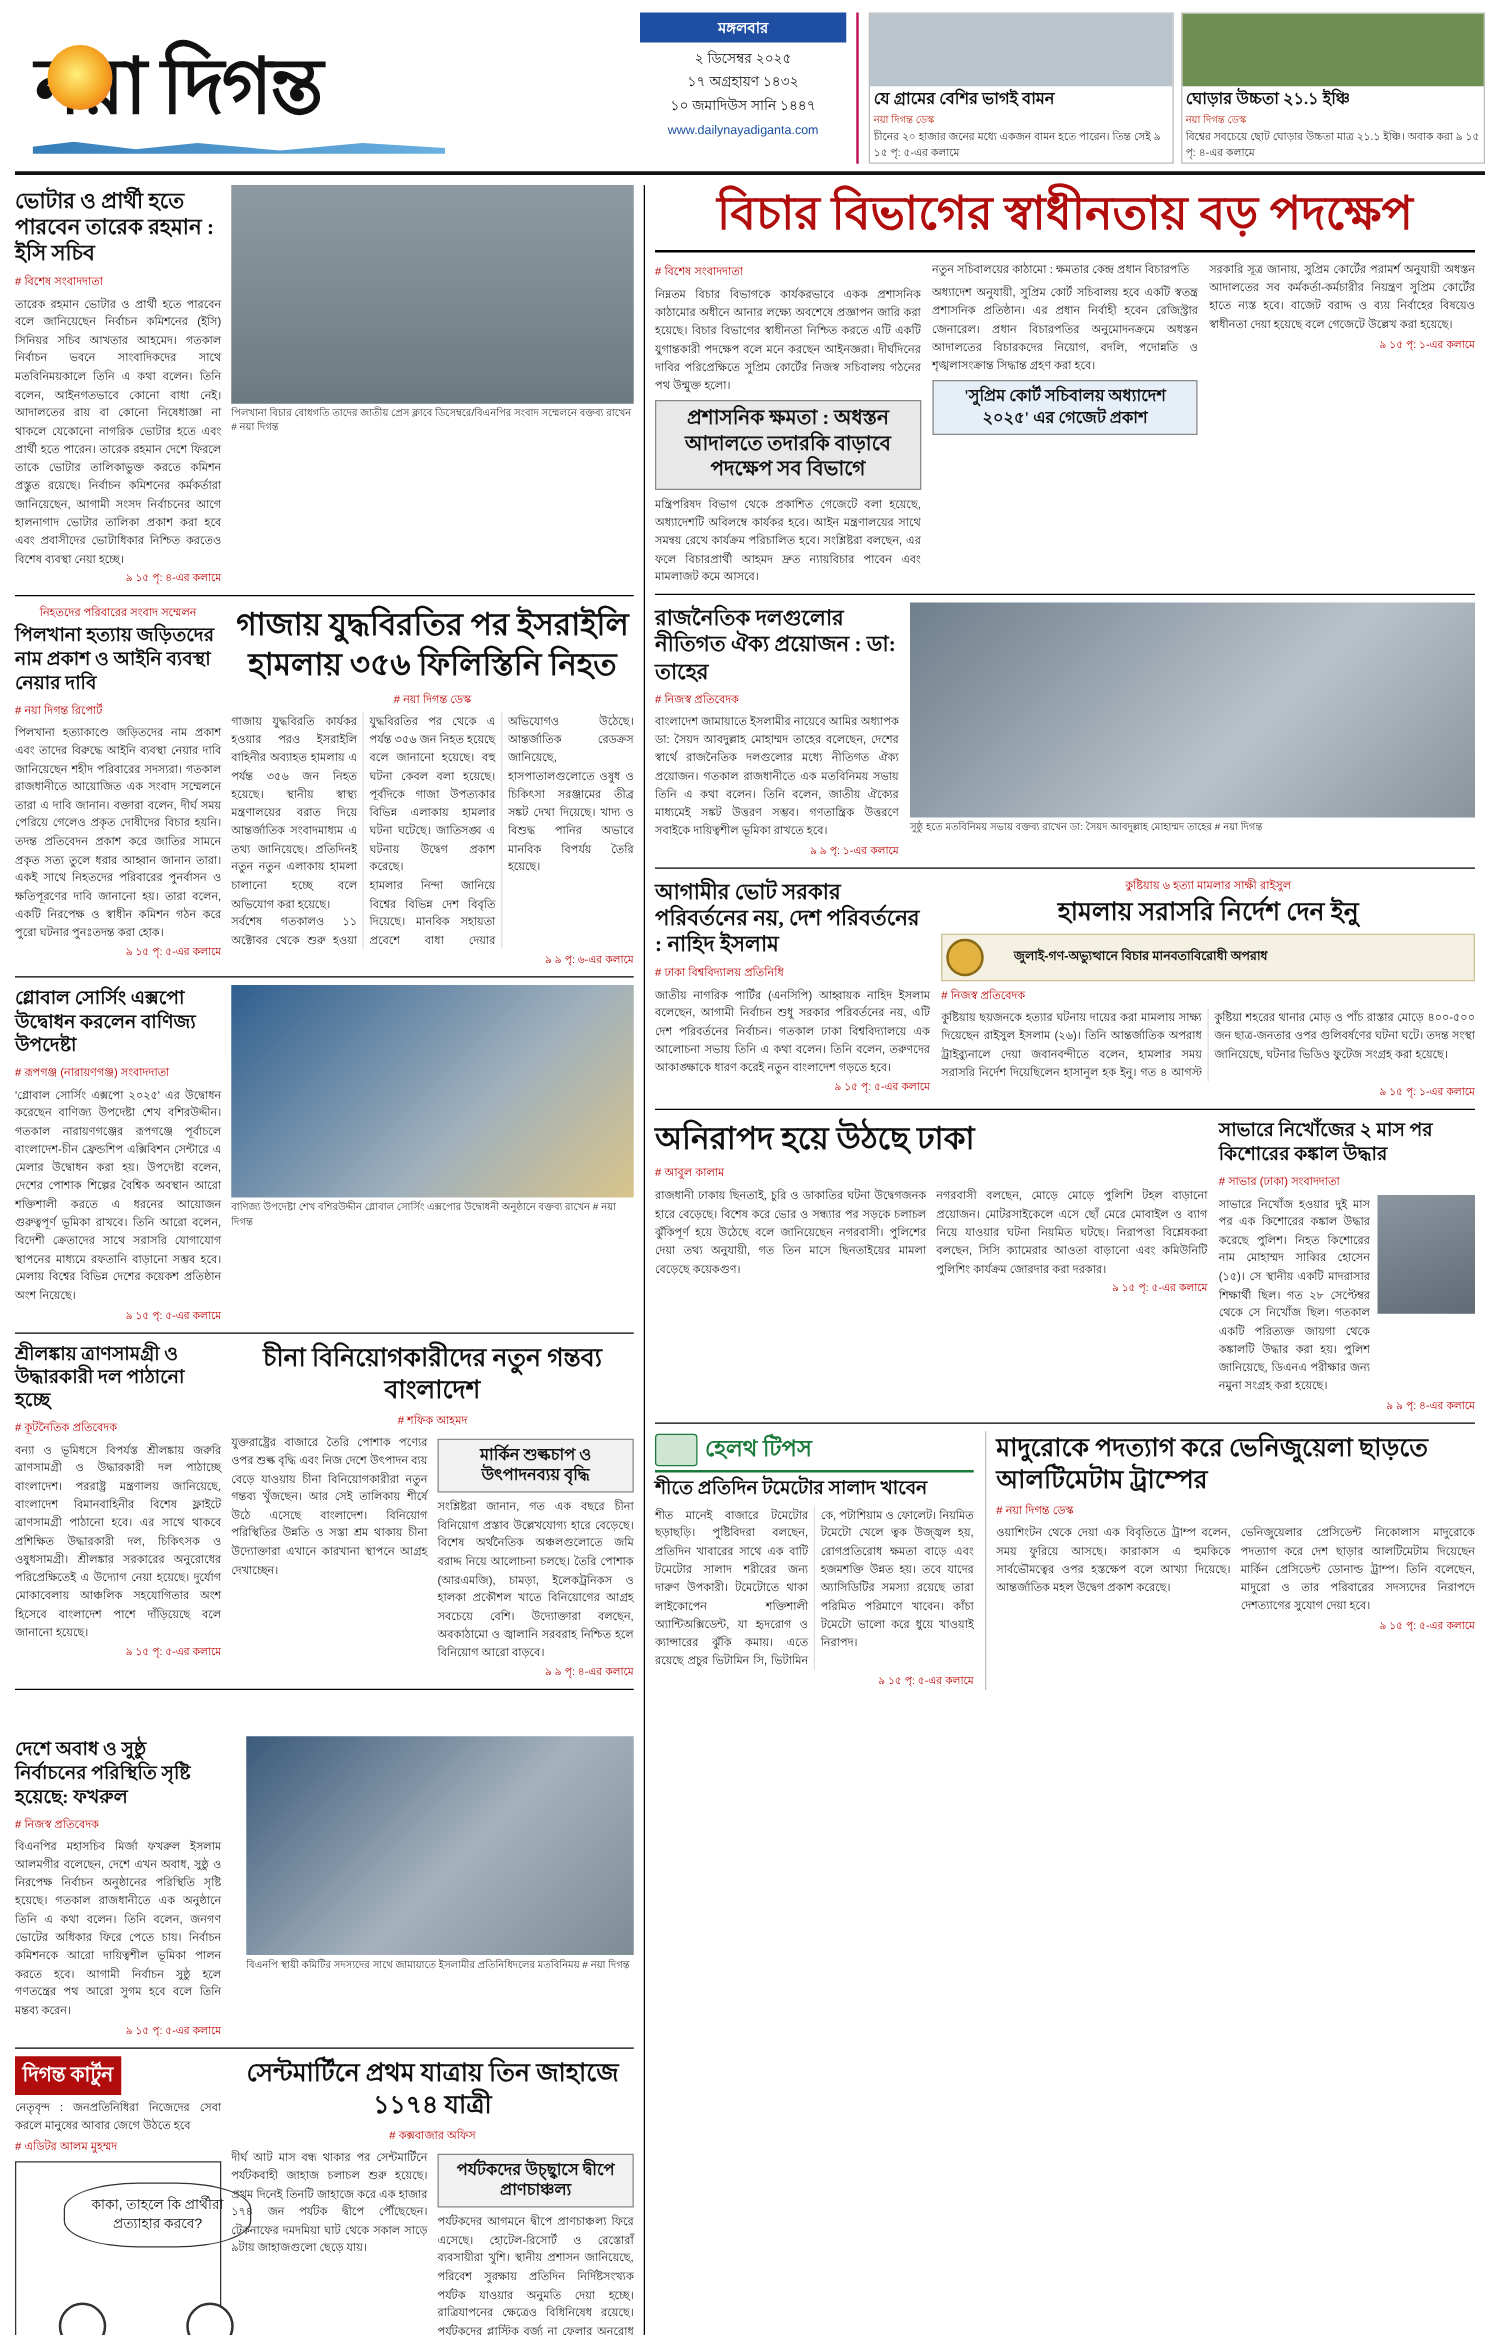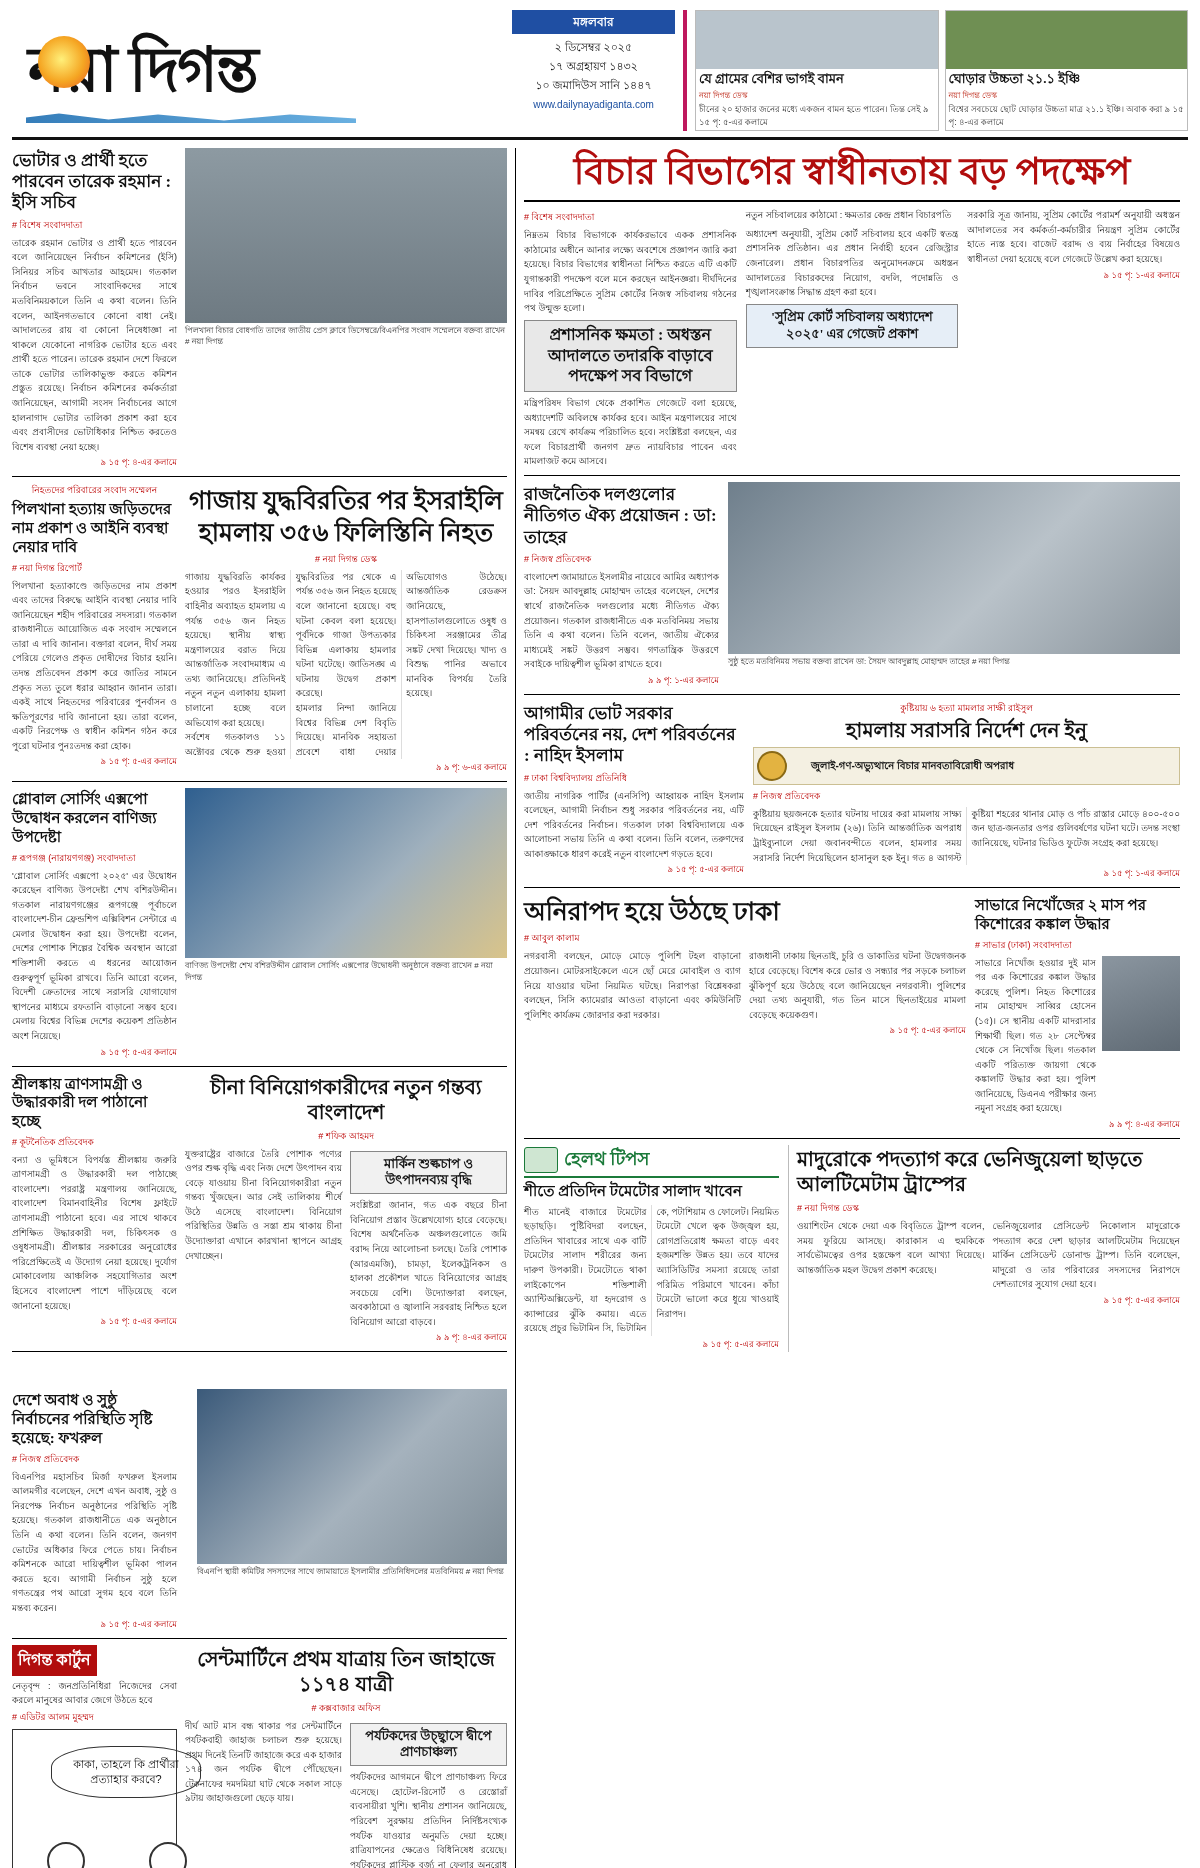--- a/index.html
+++ b/index.html
@@ -38,21 +38,21 @@
     line-height: 1; margin-left: -40px; color: #111;
   }
   .logo-wave {
     position:absolute; left: 14px; top: 74px; width: 330px; height: 10px;
     background: linear-gradient(90deg,#1f6fb2,#59a7dd);
     clip-path: polygon(0 40%, 10% 0, 25% 60%, 40% 10%, 60% 70%, 80% 10%, 100% 50%, 100% 100%, 0 100%);
     opacity:.9;
   }
   .masthead-date {
     width: 175px; text-align: center; font-size: 11px; line-height: 1.7;
-    border-right: 4px solid #be185d; padding-right: 8px;
+    border-right: 2px solid #be185d; padding-right: 8px;
   }
   .date-banner {
     background: #1f4fa3; color: #fff; font-size: 12px; padding: 2px 0;
     margin-bottom: 4px; font-weight: bold;
   }
   .masthead-right {
     flex: 1; display: flex; gap: 6px; padding-left: 8px; align-items: center;
   }
   .top-promo {
     border: 1px solid #bbb; flex: 1; display: flex; flex-direction: column;
@@ -296,21 +296,21 @@
       <div class="topstory-title">বিচার বিভাগের স্বাধীনতায় বড় পদক্ষেপ</div>
       <div class="rule" style="border-top:2px solid #000;"></div>
 
       <div style="display:flex; gap:9px;">
         <div style="flex:1;">
           <div class="byline"># বিশেষ সংবাদদাতা</div>
           <div class="body-txt">নিম্নতম বিচার বিভাগকে কার্যকরভাবে একক প্রশাসনিক কাঠামোর অধীনে আনার লক্ষ্যে অবশেষে প্রজ্ঞাপন জারি করা হয়েছে। বিচার বিভাগের স্বাধীনতা নিশ্চিত করতে এটি একটি যুগান্তকারী পদক্ষেপ বলে মনে করছেন আইনজ্ঞরা। দীর্ঘদিনের দাবির পরিপ্রেক্ষিতে সুপ্রিম কোর্টের নিজস্ব সচিবালয় গঠনের পথ উন্মুক্ত হলো।</div>
           <div class="boxed" style="background:#e8e8e8;">
             <div class="bh" style="font-size:16px;">প্রশাসনিক ক্ষমতা : অধস্তন আদালতে তদারকি বাড়াবে পদক্ষেপ সব বিভাগে</div>
           </div>
-          <div class="body-txt">মন্ত্রিপরিষদ বিভাগ থেকে প্রকাশিত গেজেটে বলা হয়েছে, অধ্যাদেশটি অবিলম্বে কার্যকর হবে। আইন মন্ত্রণালয়ের সাথে সমন্বয় রেখে কার্যক্রম পরিচালিত হবে। সংশ্লিষ্টরা বলছেন, এর ফলে বিচারপ্রার্থী জনগণ দ্রুত ন্যায়বিচার পাবেন এবং মামলাজট কমে আসবে।</div>
+          <div class="body-txt">মন্ত্রিপরিষদ বিভাগ থেকে প্রকাশিত গেজেটে বলা হয়েছে, অধ্যাদেশটি অবিলম্বে কার্যকর হবে। আইন মন্ত্রণালয়ের সাথে সমন্বয় রেখে কার্যক্রম পরিচালিত হবে। সংশ্লিষ্টরা বলছেন, এর ফলে বিচারপ্রার্থী আহমদ দ্রুত ন্যায়বিচার পাবেন এবং মামলাজট কমে আসবে।</div>
         </div>
         <div style="flex:1;">
           <div class="body-txt">নতুন সচিবালয়ের কাঠামো : ক্ষমতার কেন্দ্র প্রধান বিচারপতি</div>
           <div class="body-txt" style="margin-top:4px;">অধ্যাদেশ অনুযায়ী, সুপ্রিম কোর্ট সচিবালয় হবে একটি স্বতন্ত্র প্রশাসনিক প্রতিষ্ঠান। এর প্রধান নির্বাহী হবেন রেজিস্ট্রার জেনারেল। প্রধান বিচারপতির অনুমোদনক্রমে অধস্তন আদালতের বিচারকদের নিয়োগ, বদলি, পদোন্নতি ও শৃঙ্খলাসংক্রান্ত সিদ্ধান্ত গ্রহণ করা হবে।</div>
           <div class="boxed" style="background:#e6eef7;">
             <div class="bh">'সুপ্রিম কোর্ট সচিবালয় অধ্যাদেশ ২০২৫' এর গেজেট প্রকাশ</div>
           </div>
         </div>
         <div style="flex:1;">
           <div class="body-txt">সরকারি সূত্র জানায়, সুপ্রিম কোর্টের পরামর্শ অনুযায়ী অধস্তন আদালতের সব কর্মকর্তা-কর্মচারীর নিয়ন্ত্রণ সুপ্রিম কোর্টের হাতে ন্যস্ত হবে। বাজেট বরাদ্দ ও ব্যয় নির্বাহের বিষয়েও স্বাধীনতা দেয়া হয়েছে বলে গেজেটে উল্লেখ করা হয়েছে।</div>
@@ -357,22 +357,22 @@
         </div>
       </div>
 
       <div class="rule"></div>
 
       <div style="display:flex; gap:9px;">
         <div style="flex:1;">
           <h2 class="head h-lg">অনিরাপদ হয়ে উঠছে ঢাকা</h2>
           <div class="byline"># আবুল কালাম</div>
           <div style="display:flex; gap:8px;">
+            <div class="body-txt" style="flex:1;">রাজধানী ঢাকায় ছিনতাই, চুরি ও ডাকাতির ঘটনা উদ্বেগজনক হারে বেড়েছে। বিশেষ করে ভোর ও সন্ধ্যার পর সড়কে চলাচল ঝুঁকিপূর্ণ হয়ে উঠেছে বলে জানিয়েছেন নগরবাসী। পুলিশের দেয়া তথ্য অনুযায়ী, গত তিন মাসে ছিনতাইয়ের মামলা বেড়েছে কয়েকগুণ।</div>
             <div class="body-txt" style="flex:1;">নগরবাসী বলছেন, মোড়ে মোড়ে পুলিশি টহল বাড়ানো প্রয়োজন। মোটরসাইকেলে এসে ছোঁ মেরে মোবাইল ও ব্যাগ নিয়ে যাওয়ার ঘটনা নিয়মিত ঘটছে। নিরাপত্তা বিশ্লেষকরা বলছেন, সিসি ক্যামেরার আওতা বাড়ানো এবং কমিউনিটি পুলিশিং কার্যক্রম জোরদার করা দরকার।</div>
-            <div class="body-txt" style="flex:1;">রাজধানী ঢাকায় ছিনতাই, চুরি ও ডাকাতির ঘটনা উদ্বেগজনক হারে বেড়েছে। বিশেষ করে ভোর ও সন্ধ্যার পর সড়কে চলাচল ঝুঁকিপূর্ণ হয়ে উঠেছে বলে জানিয়েছেন নগরবাসী। পুলিশের দেয়া তথ্য অনুযায়ী, গত তিন মাসে ছিনতাইয়ের মামলা বেড়েছে কয়েকগুণ।</div>
           </div>
           <div class="jump">৯ ১৫ পৃ: ৫-এর কলামে</div>
         </div>
         <div style="width:205px;">
           <h2 class="head h-xs">সাভারে নিখোঁজের ২ মাস পর কিশোরের কঙ্কাল উদ্ধার</h2>
           <div class="byline"># সাভার (ঢাকা) সংবাদদাতা</div>
           <div style="display:flex; gap:6px;">
             <div class="body-txt" style="flex:1;">সাভারে নিখোঁজ হওয়ার দুই মাস পর এক কিশোরের কঙ্কাল উদ্ধার করেছে পুলিশ। নিহত কিশোরের নাম মোহাম্মদ সাব্বির হোসেন (১৫)। সে স্থানীয় একটি মাদরাসার শিক্ষার্থী ছিল। গত ২৮ সেপ্টেম্বর থেকে সে নিখোঁজ ছিল। গতকাল একটি পরিত্যক্ত জায়গা থেকে কঙ্কালটি উদ্ধার করা হয়। পুলিশ জানিয়েছে, ডিএনএ পরীক্ষার জন্য নমুনা সংগ্রহ করা হয়েছে।</div>
             <div class="photo" style="width:78px; height:95px; background:linear-gradient(160deg,#8b96a0,#5f6a74);"></div>
           </div>

